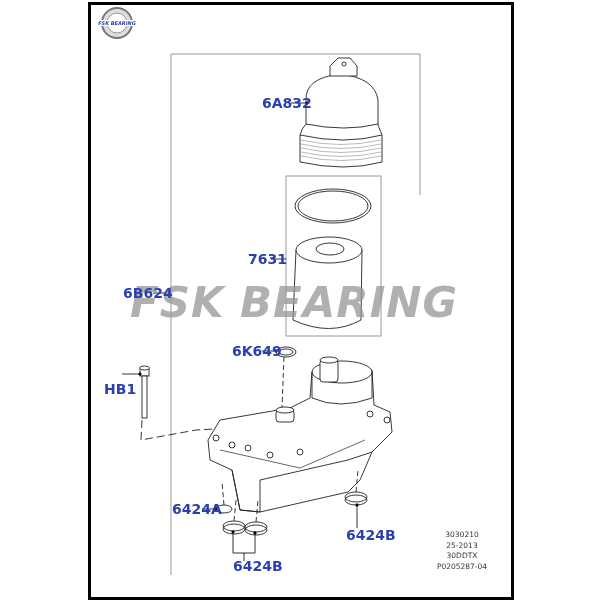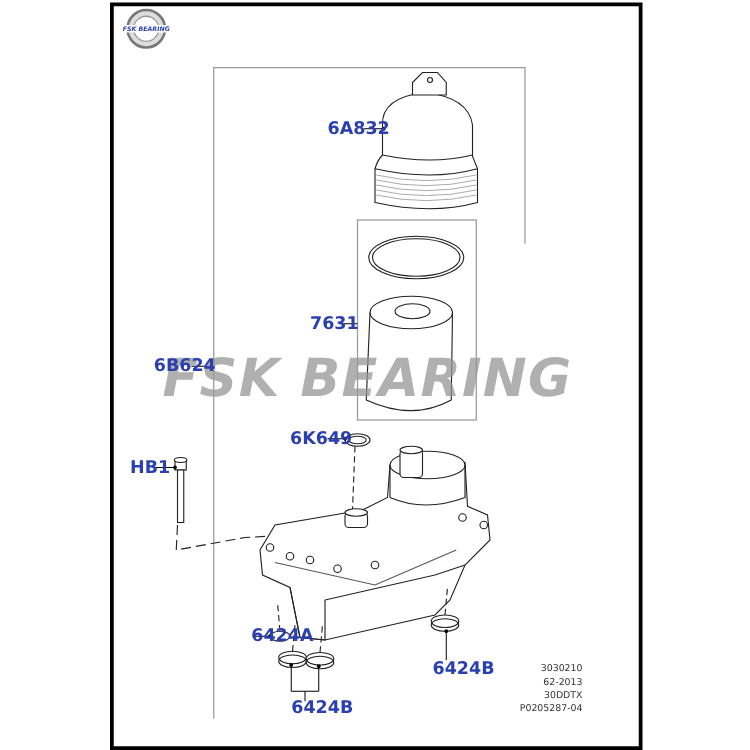--- a/index.html
+++ b/index.html
@@ -2,21 +2,21 @@
 <html><head>
   <meta charset="utf-8">
   <style>
     html, body { margin: 0; padding: 0; background: #ffffff; }
     body { width: 600px; height: 600px; position: relative; overflow: hidden; font-family: "DejaVu Sans", sans-serif; }
     .frame { position: absolute; left: 88px; top: 2px; width: 420px; height: 592px; border: 3px solid #000; background: #fff; box-sizing: content-box; }
     .logo { position: absolute; left: 98px; top: 6px; width: 38px; height: 34px; }
     svg.diagram { position: absolute; left: 0; top: 0; }
     .label { position: absolute; font-family: "DejaVu Sans", sans-serif; font-size: 14px; font-weight: bold; color: #2a3fb0; white-space: nowrap; line-height: 10px; }
     .watermark { position: absolute; left: 130px; top: 280px; font-family: "DejaVu Sans", sans-serif; font-weight: bold; font-style: italic; font-size: 42px; color: rgba(150,150,150,0.75); letter-spacing: 1px; white-space: nowrap; line-height: 46px; }
-    .refblock { position: absolute; left: 396px; top: 530px; width: 70px; text-align: right; font-family: "DejaVu Sans", sans-serif; font-size: 7.5px; color: #333; line-height: 10.5px; }
+    .refblock { position: absolute; left: 427px; top: 530px; width: 70px; text-align: center; font-family: "DejaVu Sans", sans-serif; font-size: 7.5px; color: #333; line-height: 10.5px; }
     .refblock div { white-space: nowrap; }
   </style>
 </head>
 <body>
 
 <div class="frame"></div>
 
 <div class="logo">
   <svg width="38" height="34" viewBox="0 0 38 34">
     <circle cx="19" cy="17" r="15" fill="#ddd" stroke="#777" stroke-width="2"></circle>
@@ -128,23 +128,23 @@
       <circle cx="357" cy="505" r="1.2" fill="#000"></circle>
   </g>
 </svg>
 
 <div class="watermark">FSK BEARING</div>
 
 <div class="label" style="left:262px; top:98px;">6A832</div>
 <div class="label" style="left:248px; top:254px;">7631</div>
 <div class="label" style="left:123px; top:288px;">6B624</div>
 <div class="label" style="left:232px; top:346px;">6K649</div>
-<div class="label" style="left:104px; top:369px;">HB1</div>
-<div class="label" style="left:172px; top:504px;margin-left:29px;">6424A</div>
+<div class="label" style="left:104px; top:384px;">HB1</div>
+<div class="label" style="left:172px; top:504px;">6424A</div>
 <div class="label" style="left:233px; top:561px;">6424B</div>
 <div class="label" style="left:346px; top:530px;">6424B</div>
 
 <div class="refblock">
   <div>3030210</div>
-  <div>62-2013</div>
+  <div>25-2013</div>
   <div>30DDTX</div>
   <div>P0205287-04</div>
 </div>
 
 </body></html>

